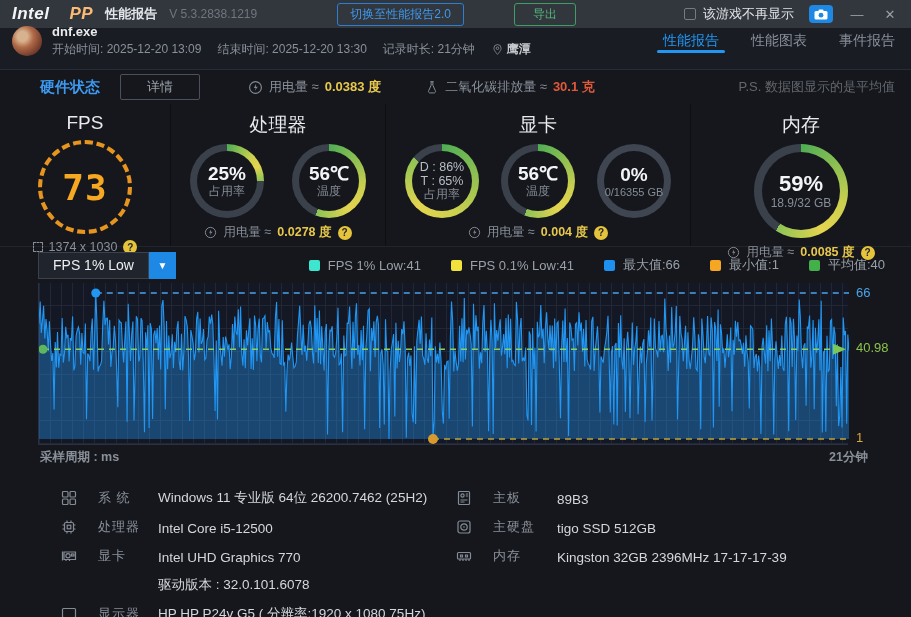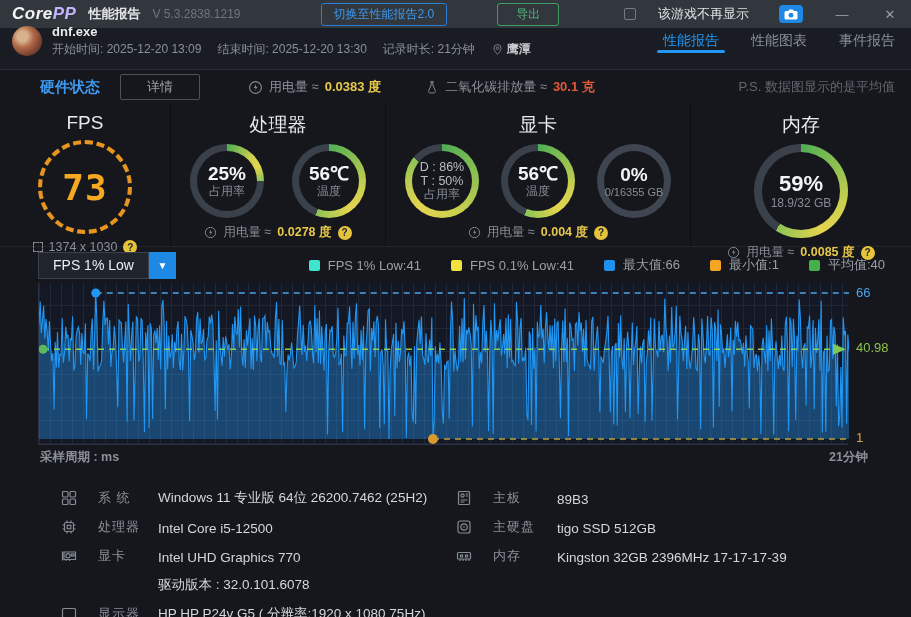--- a/index.html
+++ b/index.html
@@ -5,26 +5,26 @@
   * { margin:0; padding:0; box-sizing:border-box; }
   html,body { background:#0d0f13; }
   .app {
     width:911px; height:617px; position:relative; overflow:hidden;
     background:#15171d; color:#d5d8dc;
     font-family:"Liberation Sans", sans-serif; font-size:13px;
   }
   
   .topbar { height:28px; background:#32363d; display:flex; align-items:center; padding:0 12px; gap:12px; }
   .brand { font-style:italic; font-weight:900; font-size:17px; letter-spacing:0.5px; }
-  .brand .g { color:#f2f4f6; } .brand .p { color:#c4b5fd; }
+  .brand .g { color:#f2f4f6; } .brand .p { color:#fdba74;margin-left:20px; }
   .top-sub { color:#e2e5e9; font-size:13px; font-weight:bold; }
   .top-ver { color:#70767f; font-size:12px; }
   .btn-switch { margin-left:68px; border:1px solid #2b7fd4; color:#3d9af0; background:transparent; border-radius:3px; font-size:12px; padding:2px 12px; cursor:pointer; }
   .btn-export { margin-left:38px; border:1px solid #3f9e63; color:#55b87c; background:transparent; border-radius:3px; font-size:12px; padding:2px 18px; cursor:pointer; }
-  .top-right { margin-left:auto; display:flex; align-items:center; gap:30px; }
+  .top-right { margin-left:auto; display:flex; align-items:center; gap:15px; }
   .chk { width:12px; height:12px; border:1px solid #747b85; background:transparent; display:inline-block; border-radius:2px; }
   .chk-label { color:#dfe2e6; font-size:13px; margin-left:-8px; }
   .cam-btn { width:24px; height:18px; background:#1e88e5; border-radius:4px; display:flex; align-items:center; justify-content:center; cursor:pointer; }
   .win-btn { color:#9aa0a8; font-size:13px; width:18px; text-align:center; cursor:pointer; }
   
   .header { height:42px; background:#191c23; border-bottom:1px solid #262c38; display:flex; align-items:center; padding:0 0 16px 12px; }
   .game-ico { width:30px; height:30px; border-radius:50%; background:radial-gradient(circle at 35% 35%, #d8b28e 0 18%, #b06a48 40%, #6e382a 75%, #471f18 100%); flex:0 0 auto; }
   .game-meta { margin-left:10px; display:flex; flex-direction:column; gap:2px; }
   .game-name { color:#e8eaec; font-weight:bold; font-size:13px; }
   .meta-row { display:flex; align-items:center; gap:16px; color:#8a9099; font-size:12px; }
@@ -99,21 +99,21 @@
   .i-value { color:#d4d7db; font-size:13.5px; }
   svg.ico { stroke:#858b94; fill:none; stroke-width:1.2; }
   .gray-ico { color:#8a9099; display:inline-flex; }
 </style>
 </head>
 <body>
 
 <div class="app">
 
   <div class="topbar">
-    <div class="brand"><span class="g">Core</span><span class="p">PP</span></div>
+    <div class="brand"><span class="g">Intel</span><span class="p">PP</span></div>
     <span class="top-sub">性能报告</span>
     <span class="top-ver">V 5.3.2838.1219</span>
     <button class="btn-switch">切换至性能报告2.0</button>
     <button class="btn-export">导出</button>
     <div class="top-right">
       <span class="chk"></span>
       <span class="chk-label">该游戏不再显示</span>
       <span class="cam-btn">
         <svg width="14" height="11" viewBox="0 0 14 11">
             <rect x="0.5" y="2" width="13" height="8.5" rx="1.5" fill="#ffffff"></rect>
@@ -218,21 +218,21 @@
         <span class="qmark">?</span>
       </div>
     </div>
 
     <div class="sec sec-gpu">
       <div class="sec-title">显卡</div>
       <div class="rings">
         <div class="ring" style="background: conic-gradient(rgb(79, 174, 84) 0%, rgb(203, 208, 79) 43%, rgb(228, 212, 79) 61.92%, rgb(140, 196, 85) 86%, rgb(58, 65, 75) 86%, rgb(58, 65, 75) 100%);">
           <div class="ring-center">
               <span class="ring-dt">D : 86%</span>
-              <span class="ring-dt">T : 50%</span>
+              <span class="ring-dt">T : 65%</span>
               <span class="ring-sub">占用率</span>
             </div>
         </div>
         <div class="ring" style="background: conic-gradient(rgb(79, 174, 84) 0%, rgb(203, 208, 79) 28%, rgb(228, 212, 79) 40.32%, rgb(140, 196, 85) 56%, rgb(58, 65, 75) 56%, rgb(58, 65, 75) 100%);">
           <div class="ring-center">
               <span class="ring-val">56℃</span>
               <span class="ring-sub">温度</span>
             </div>
         </div>
         <div class="ring" style="background: rgb(63, 70, 81);">

